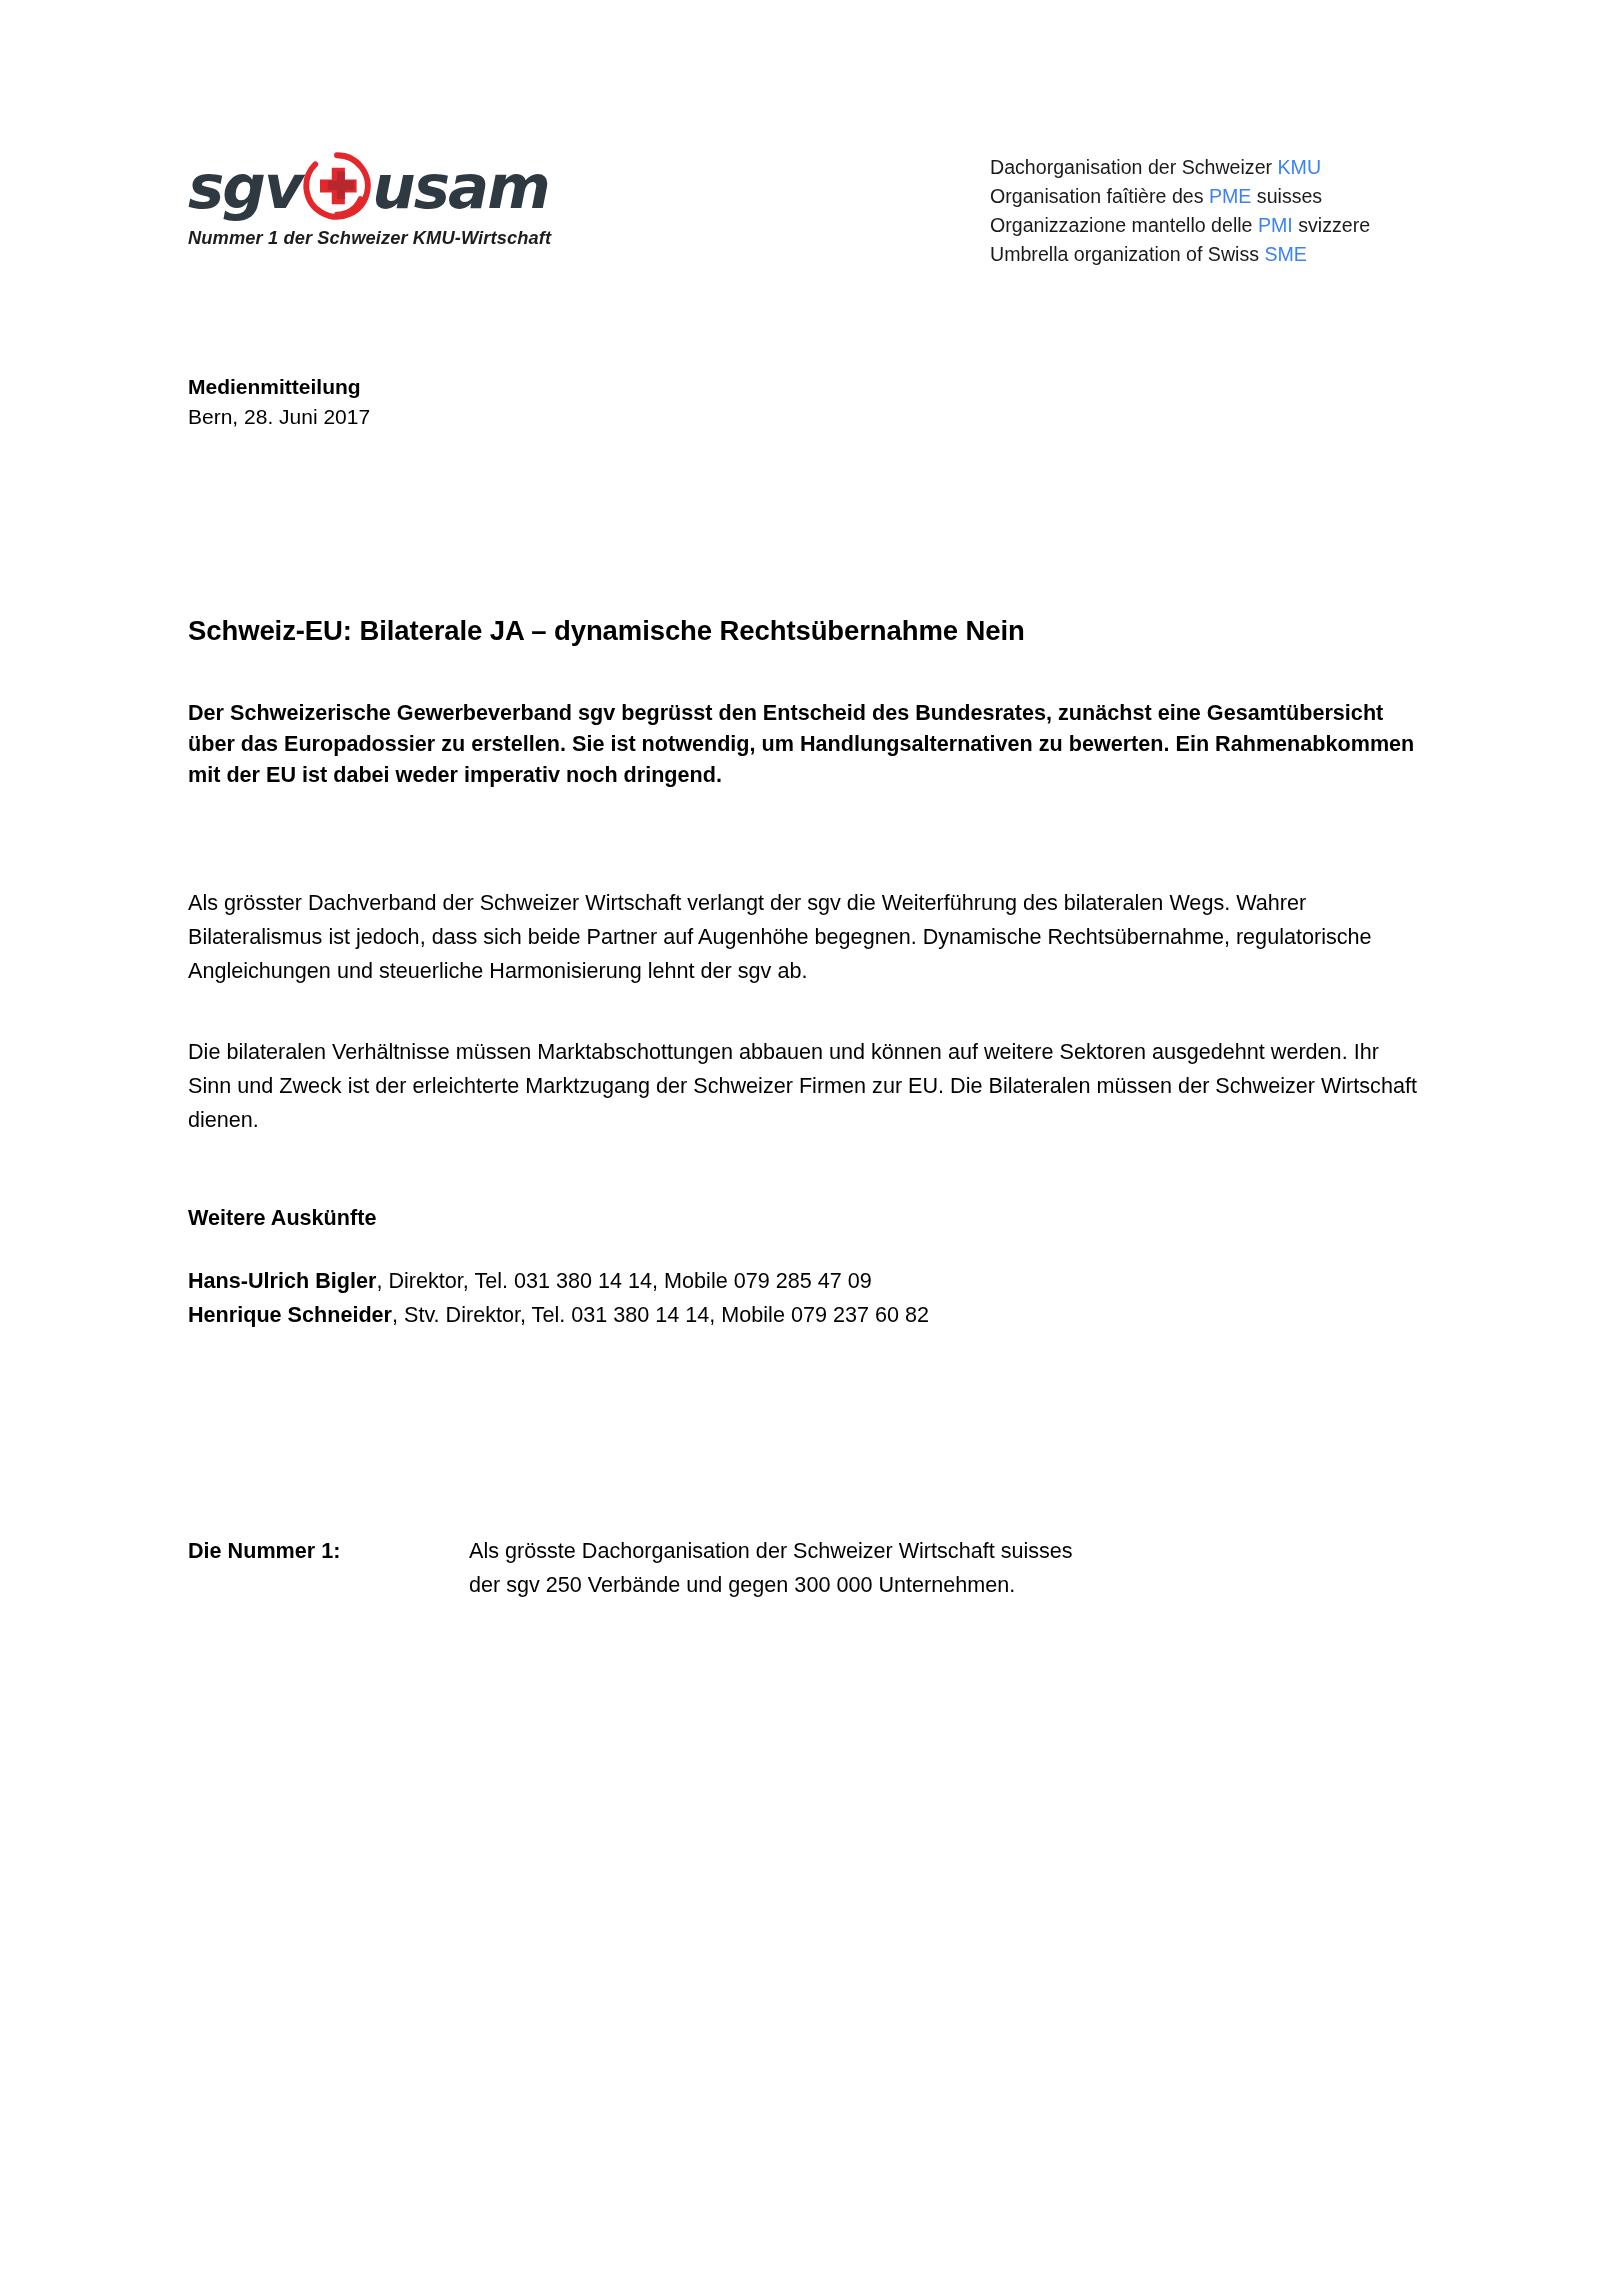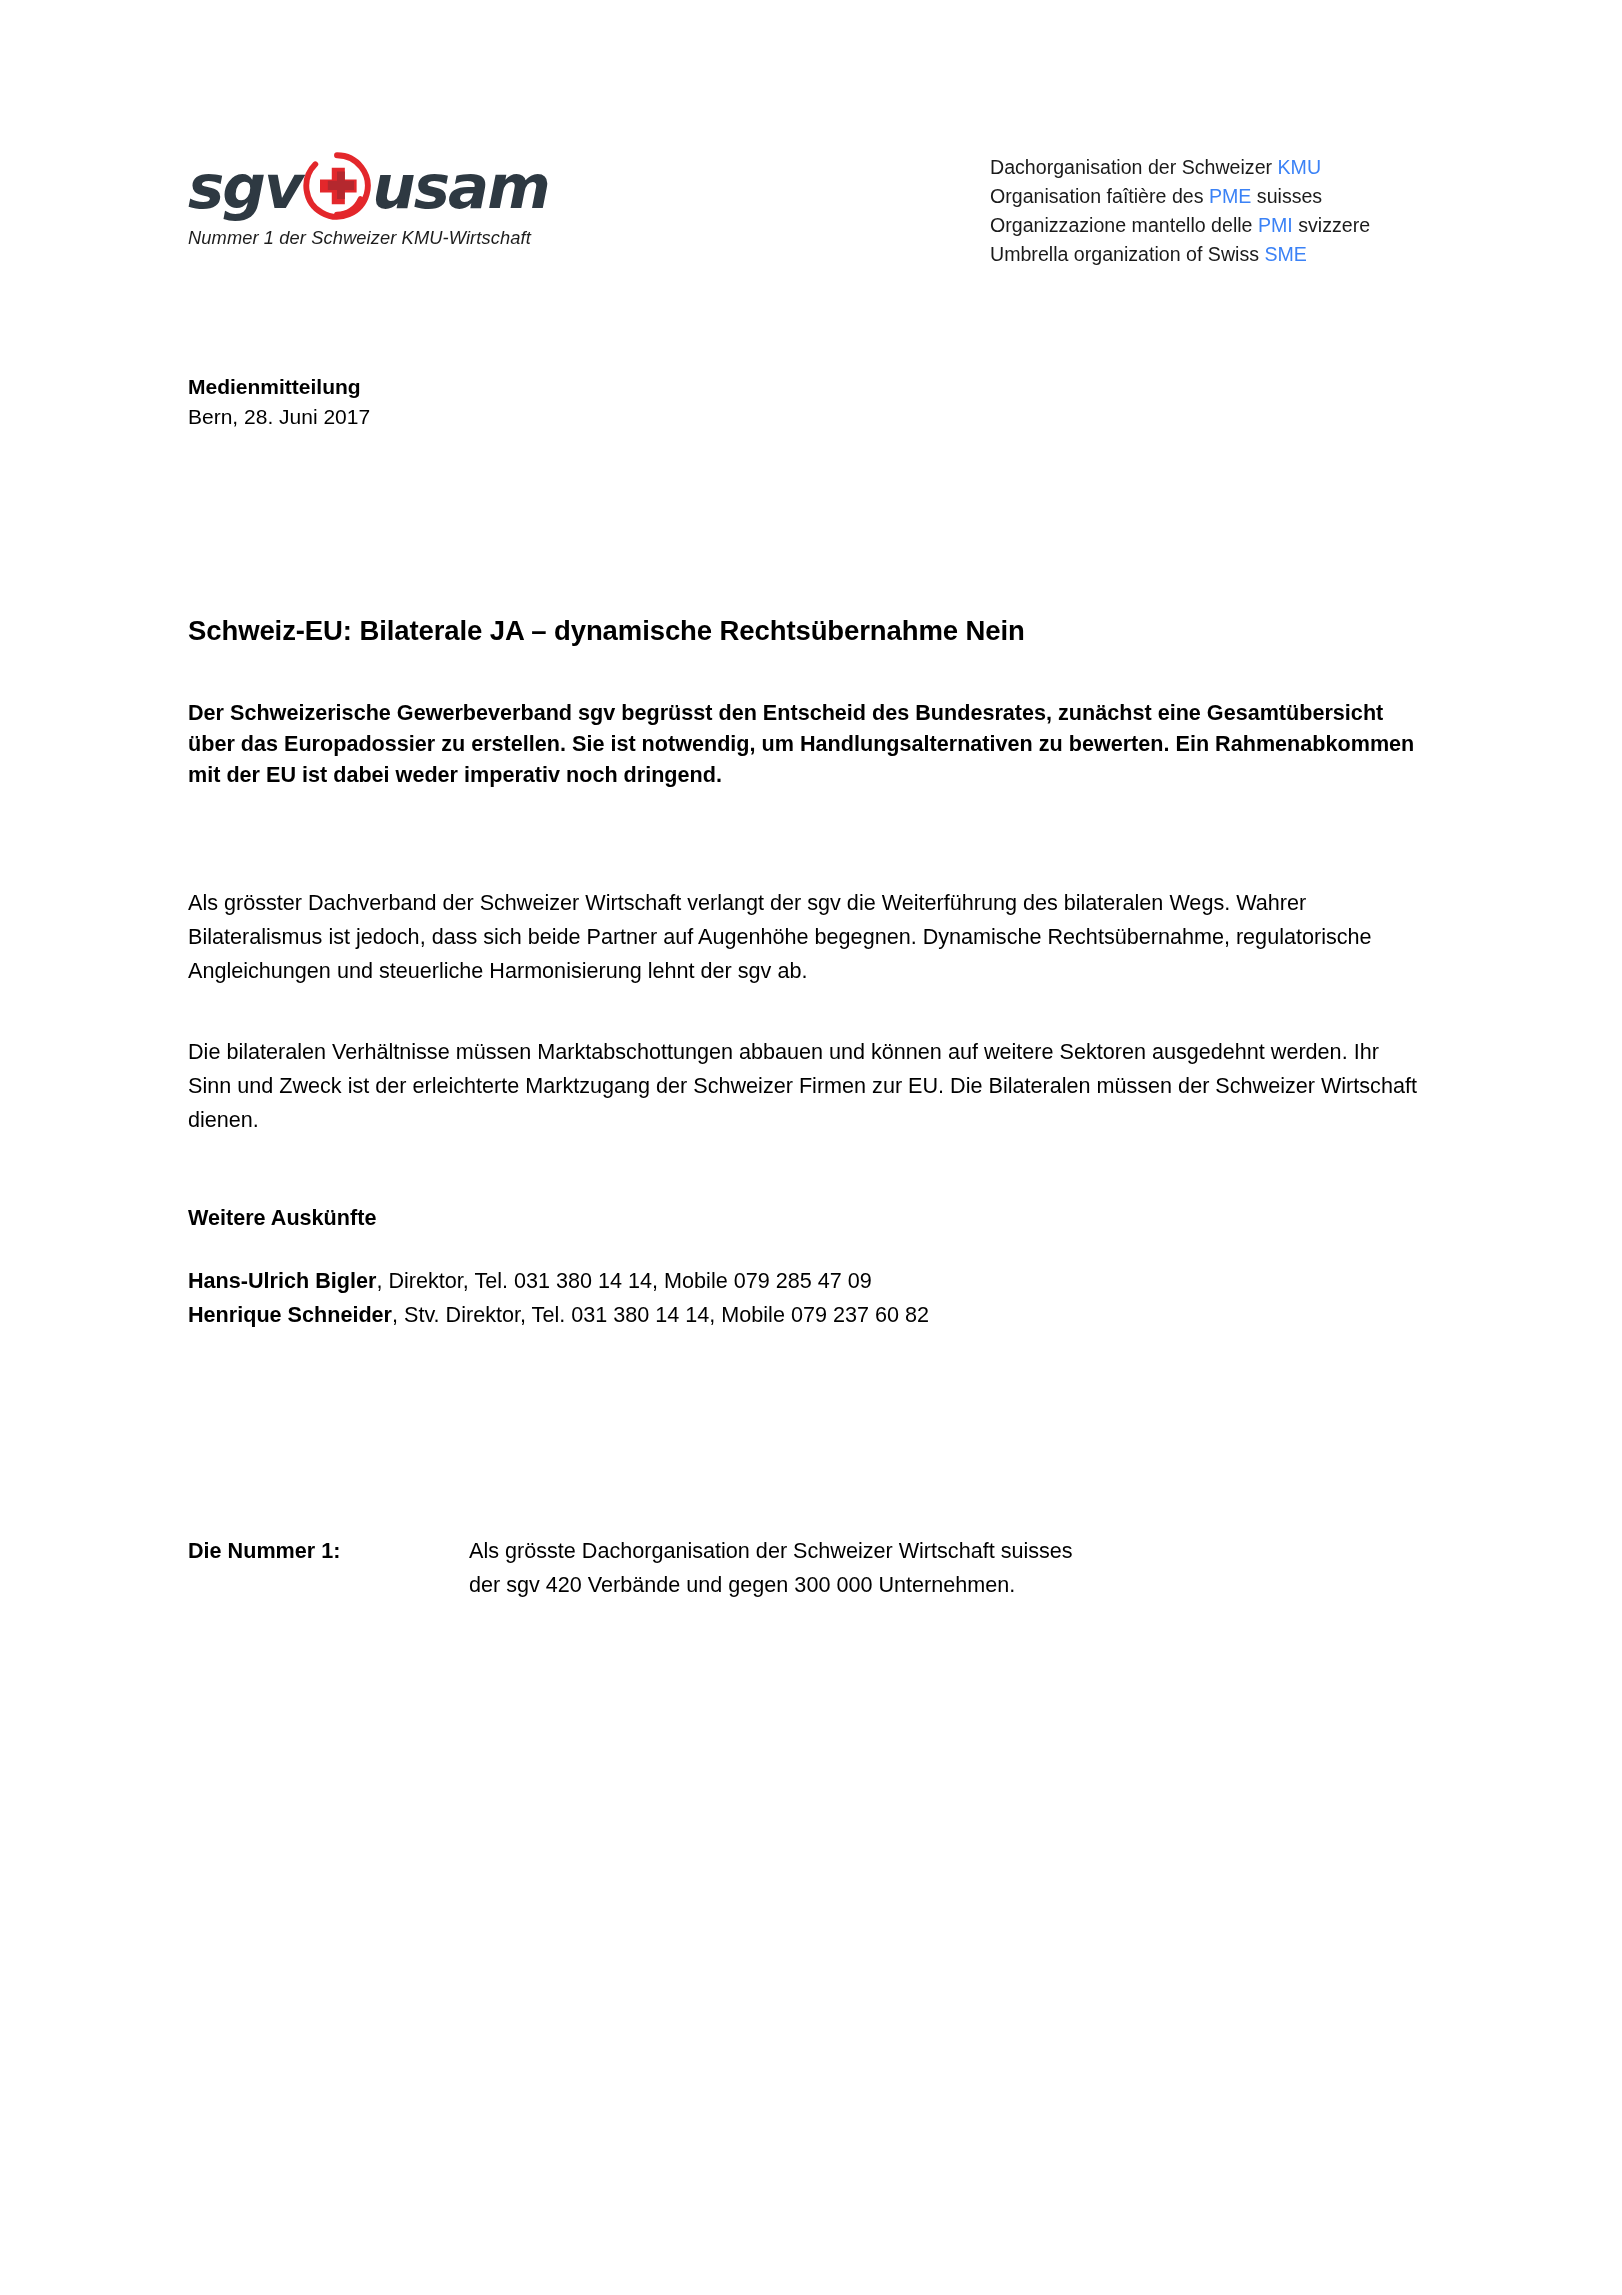--- a/index.html
+++ b/index.html
@@ -58,21 +58,21 @@
     flex: 0 0 auto;
   }
   .logo-emblem .ring {
     position: absolute;
     inset: 0;
   }
   .logo-tagline {
     margin-top: 6.5px;
     font-family: "Liberation Sans", sans-serif;
     font-style: italic;
-    font-weight: normal;
+    font-weight: bold;
     font-size: 18.3px;
     color: #1d1d1d;
     letter-spacing: 0.1px;
   }
 
   .org-lines {
     position: absolute;
     left: 990px;
     top: 153px;
     font-size: 19.6px;
@@ -238,21 +238,21 @@
       </div>
       <div>
         <span class="name">Henrique Schneider</span><span>, Stv. Direktor, Tel. 031 380 14 14, Mobile 079 237 60 82</span>
       </div>
     </div>
 
     <div class="nummer-block">
       <div class="nummer-label">Die Nummer 1:</div>
       <div class="nummer-body">
         <div>Als grösste Dachorganisation der Schweizer Wirtschaft suisses</div>
-        <div>der sgv 420 Verbände und gegen 300 000 Unternehmen.</div>
+        <div>der sgv 250 Verbände und gegen 300 000 Unternehmen.</div>
       </div>
     </div>
 
   </div>
 
   <div class="footer">
 
     
 
     

